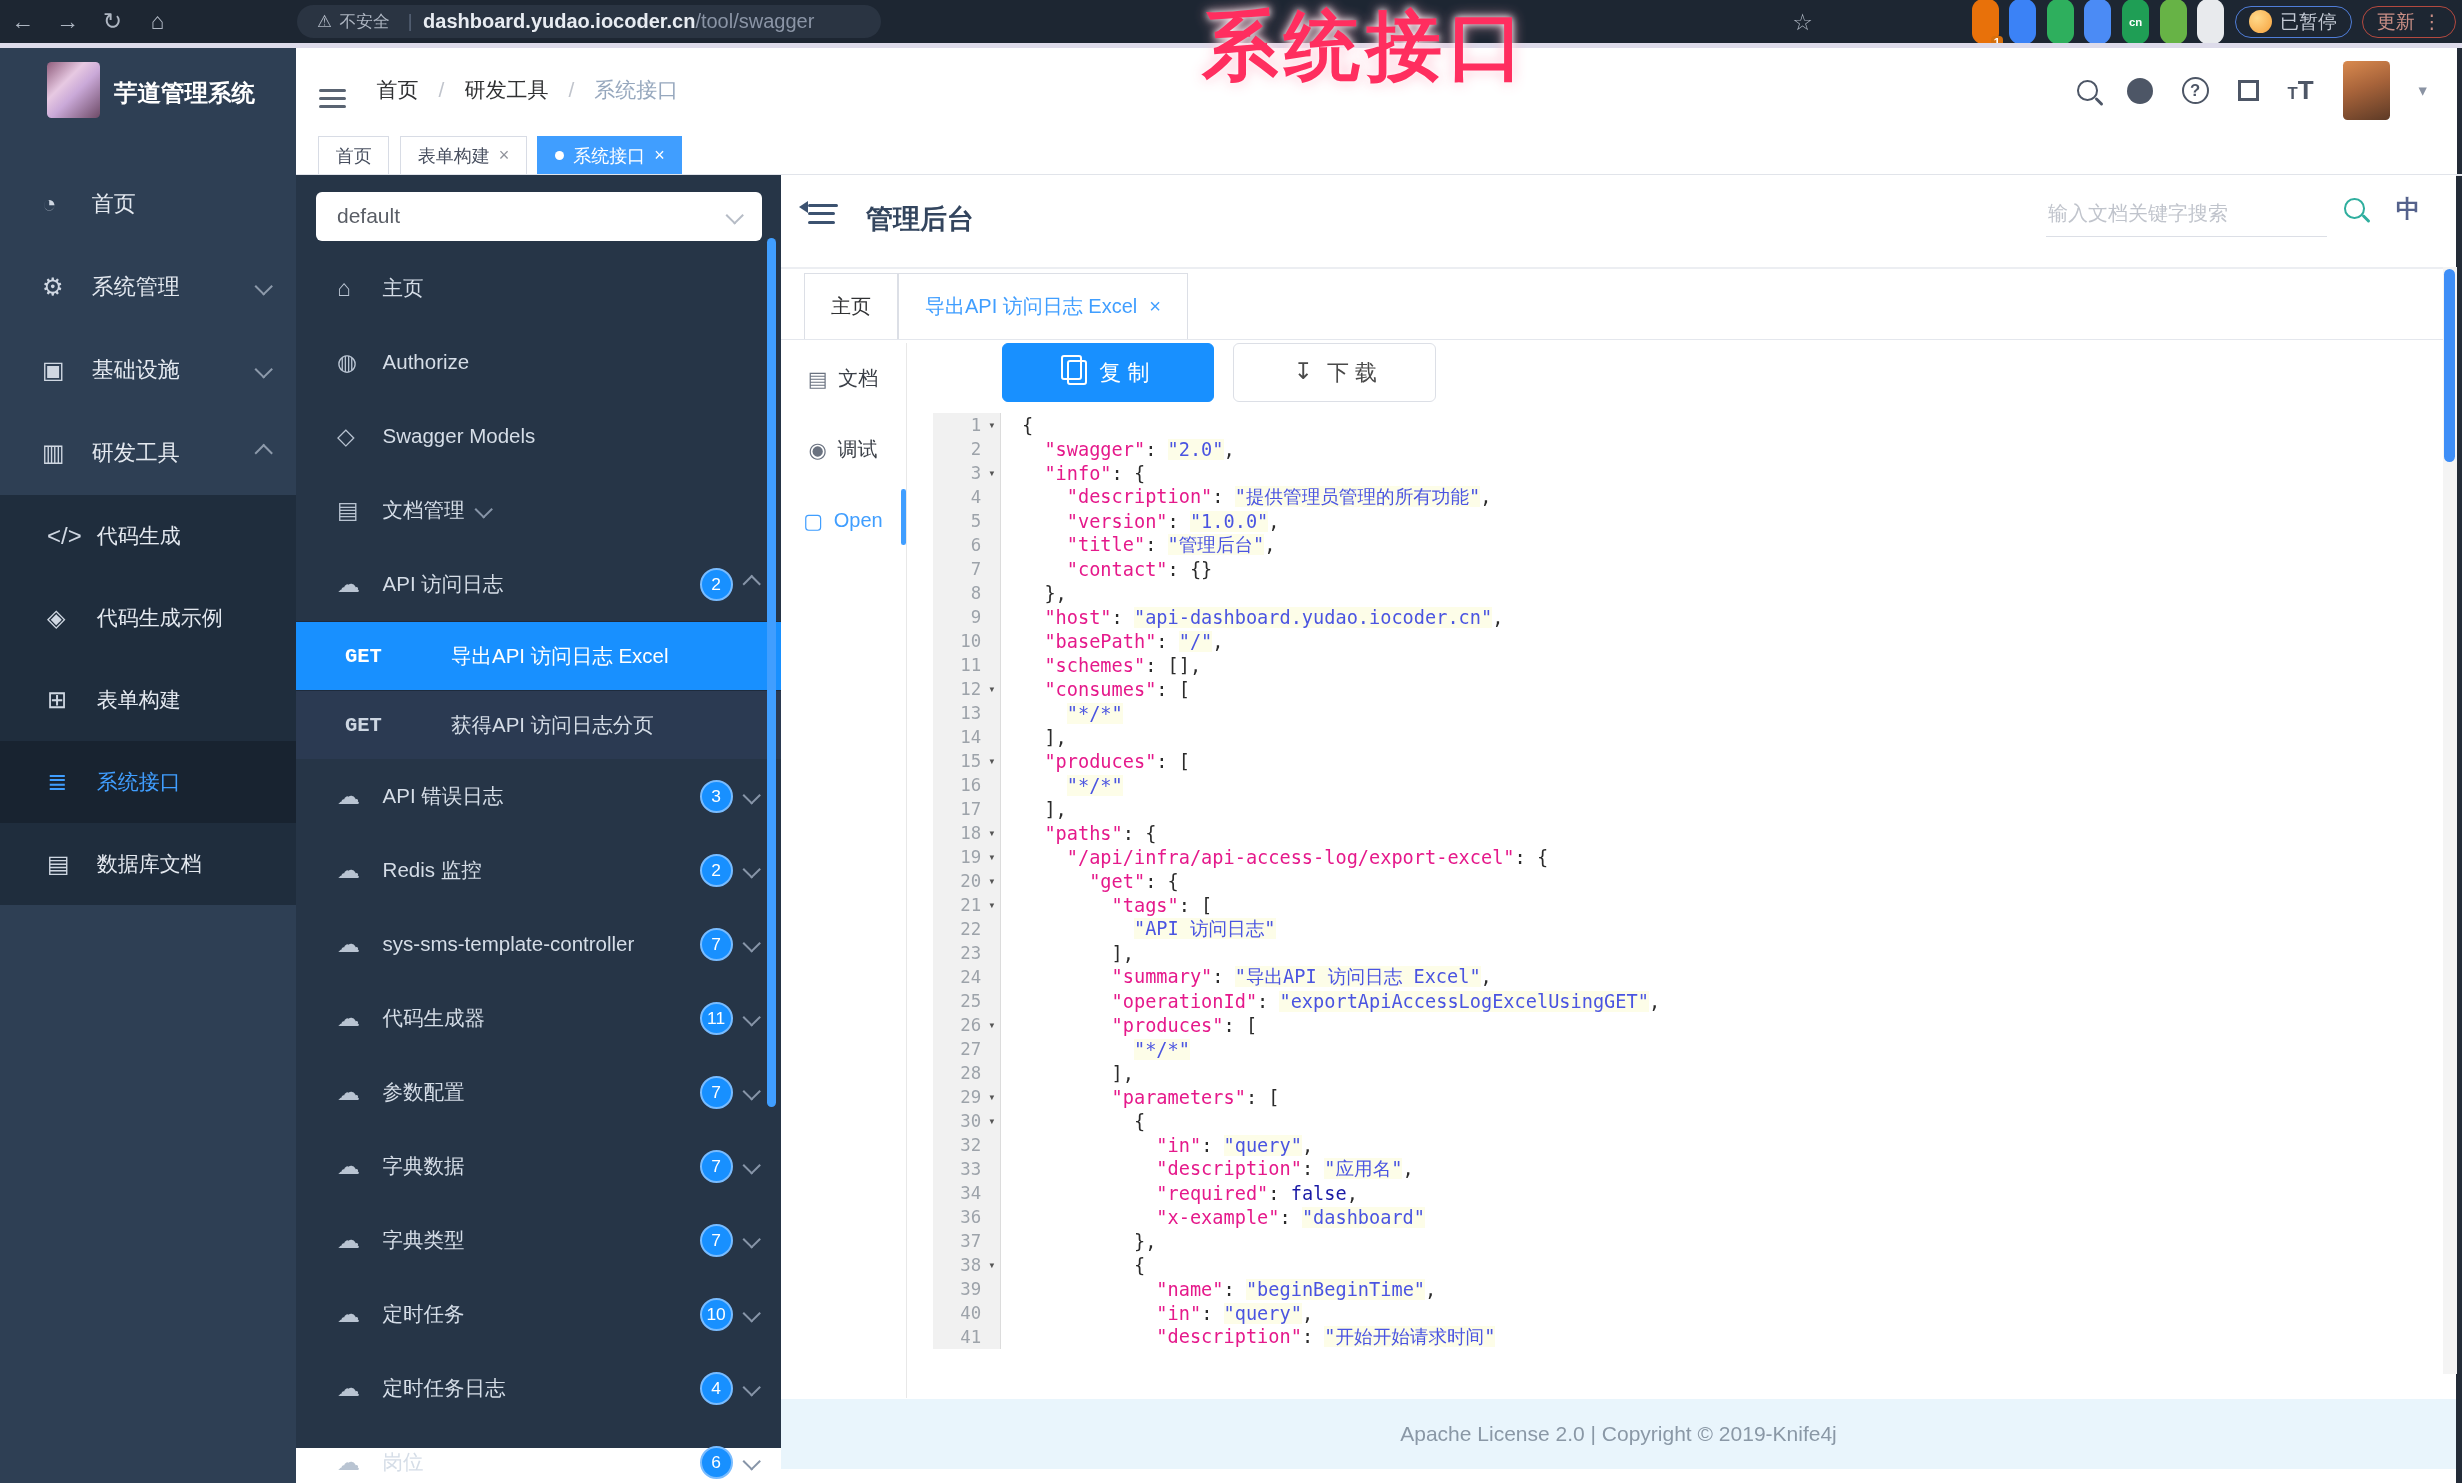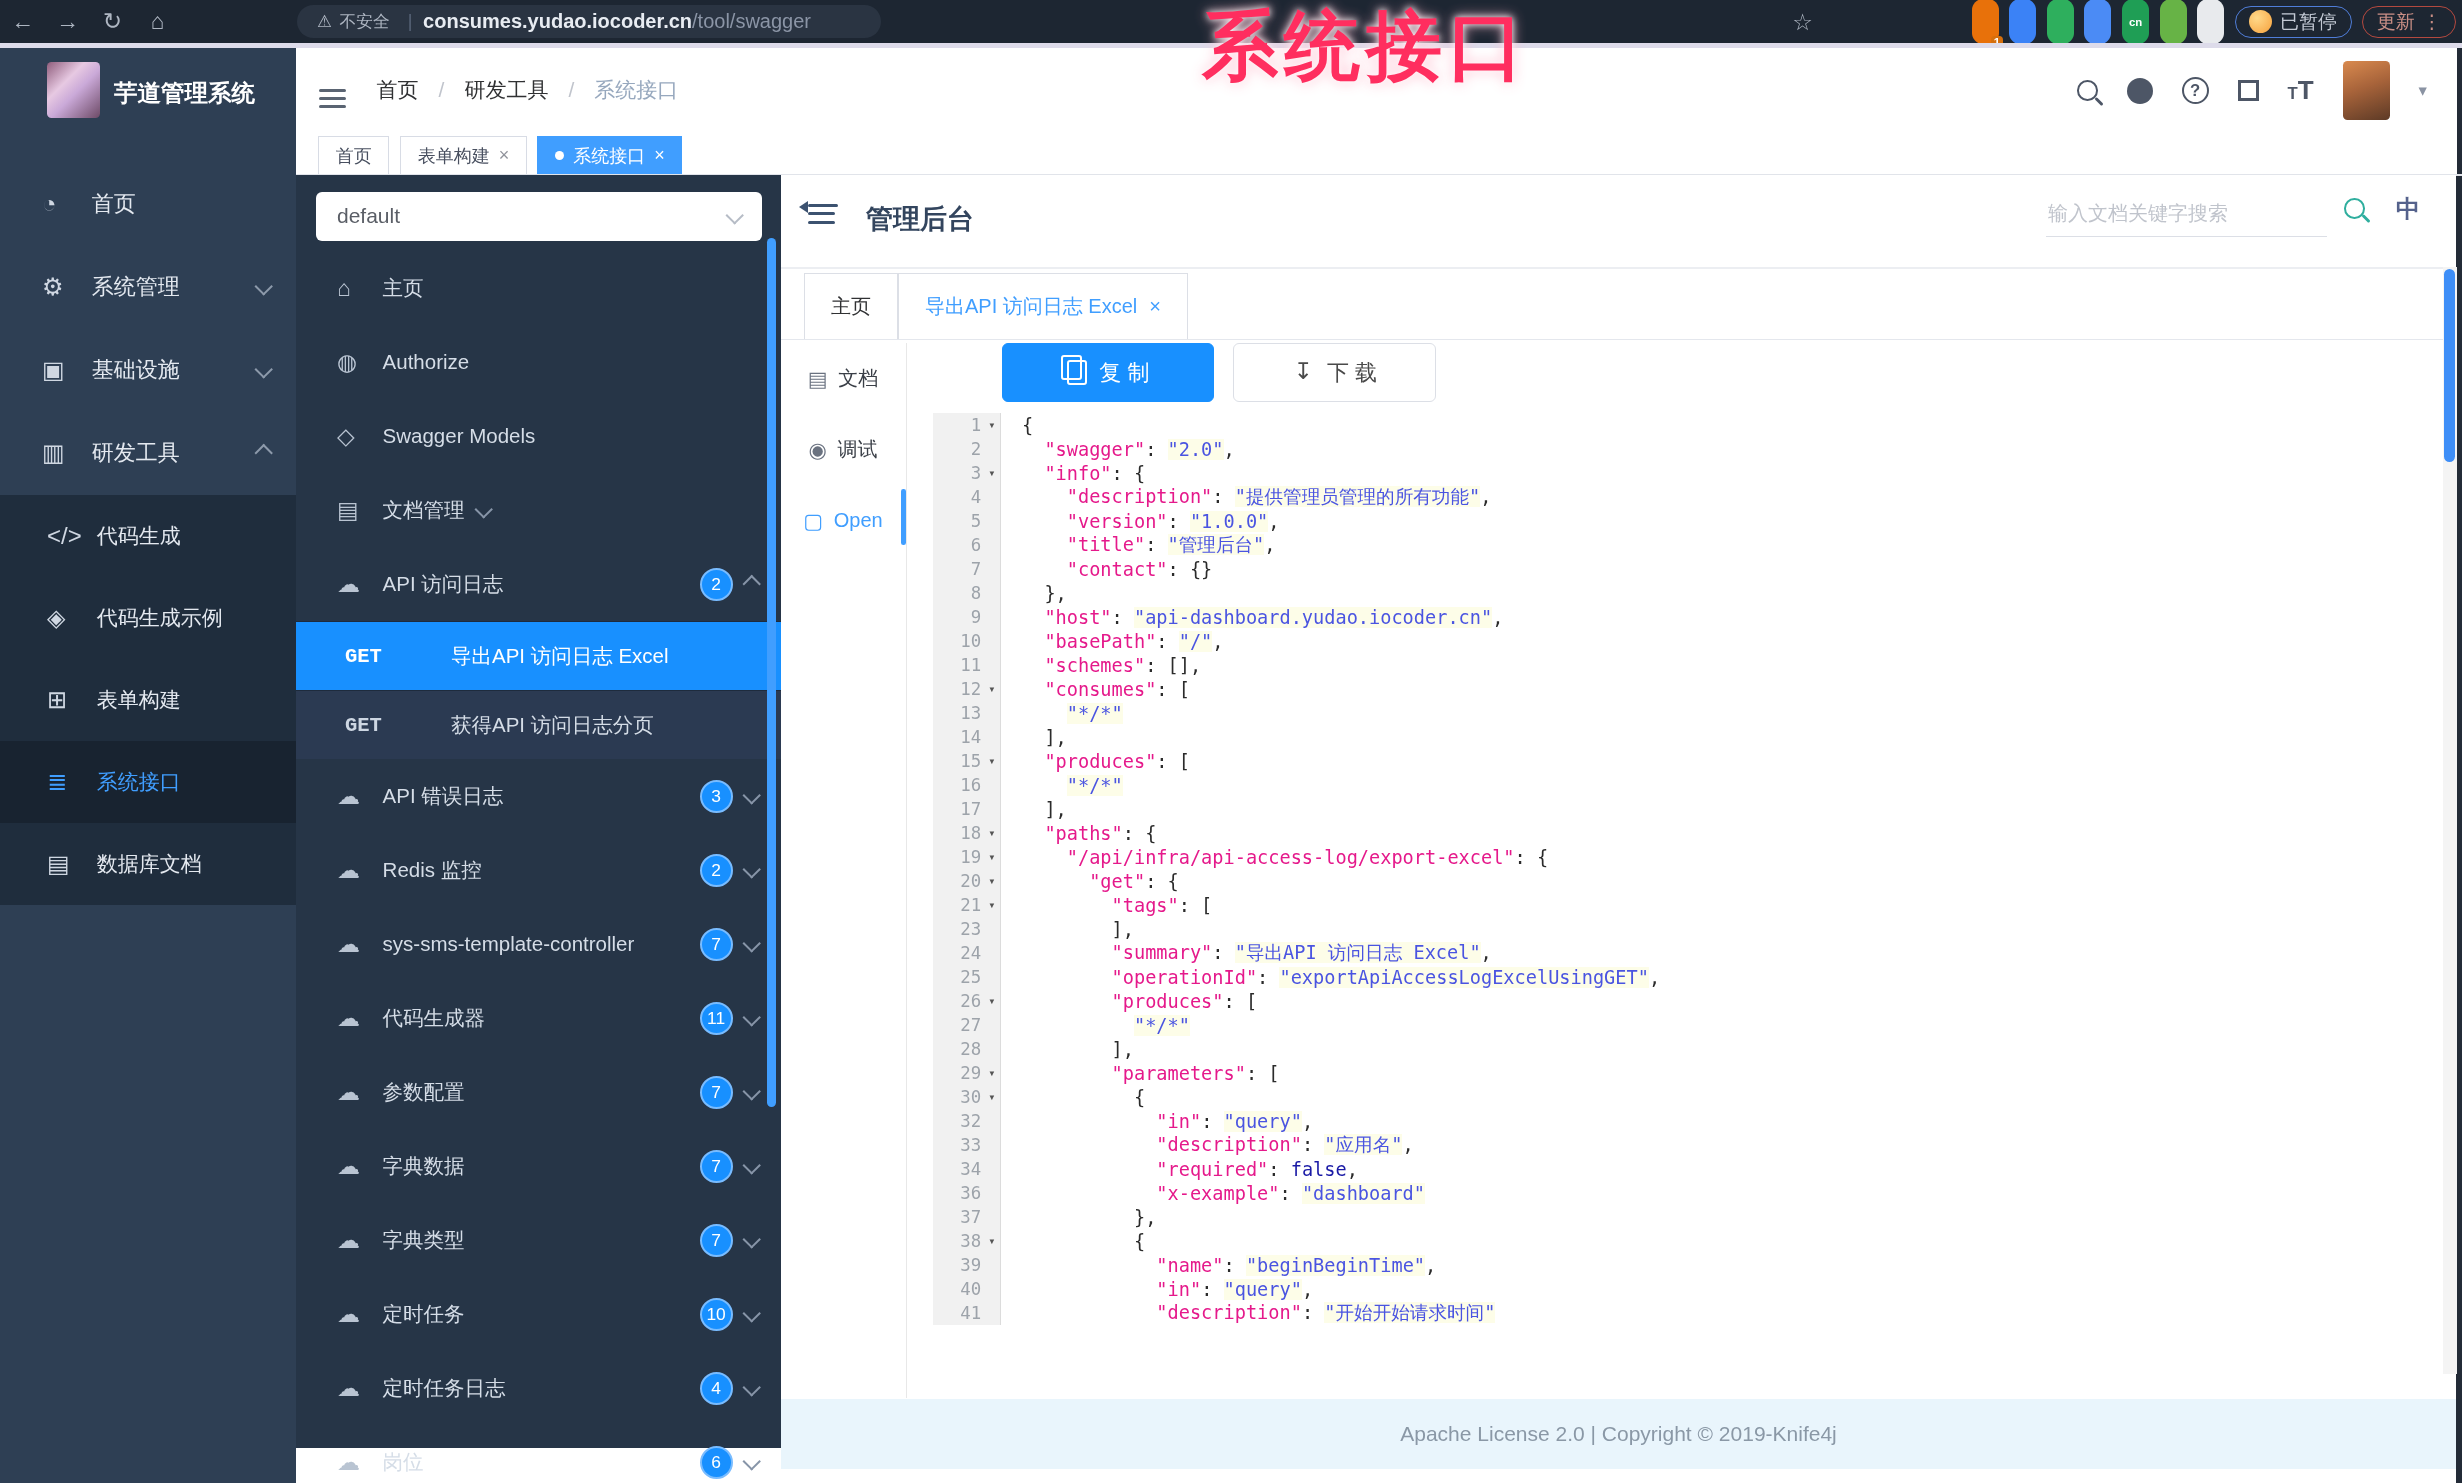--- a/index.html
+++ b/index.html
@@ -186,21 +186,21 @@
 <div id="toolbar" class="abs flex">
   <span class="tb-ic">←</span>
   <span class="tb-ic">→</span>
   <span class="tb-ic">↻</span>
   <span class="tb-ic">⌂</span>
 </div>
 <div id="urlpill" class="abs flex">
   <span class="warn">⚠</span>
   <span class="warn">不安全</span>
   <span class="sep">|</span>
-  <span class="url-host">consumes.yudao.iocoder.cn</span>
+  <span class="url-host">dashboard.yudao.iocoder.cn</span>
   <span class="url-path">/tool/swagger</span>
 </div>
 <div class="abs tb-ic" style="left:1780px;top:9px;">☆</div>
 <div id="ext-row" class="abs flex">
     <span class="extdot" style="background: rgb(232, 113, 10);">
       <span class="mini">1</span>
     </span>
     <span class="extdot" style="background: rgb(59, 130, 246);"></span>
     <span class="extdot" style="background: rgb(46, 175, 93);"></span>
     <span class="extdot" style="background: rgb(75, 139, 245);"></span>
@@ -597,20 +597,27 @@
       </div>
       <div class="cl">
         <span class="ln">
           <span>21</span>
           <span class="fold">▾</span>
         </span>
         <span class="ct">        <span class="tk-k">"tags"</span><span class="tk-p">: [</span></span>
       </div>
       <div class="cl">
         <span class="ln">
+          <span>22</span>
+          <span class="nofold"></span>
+        </span>
+        <span class="ct">          <span class="tk-s">"API 访问日志"</span></span>
+      </div>
+      <div class="cl">
+        <span class="ln">
           <span>23</span>
           <span class="nofold"></span>
         </span>
         <span class="ct">        <span class="tk-p">],</span></span>
       </div>
       <div class="cl">
         <span class="ln">
           <span>24</span>
           <span class="nofold"></span>
         </span>

